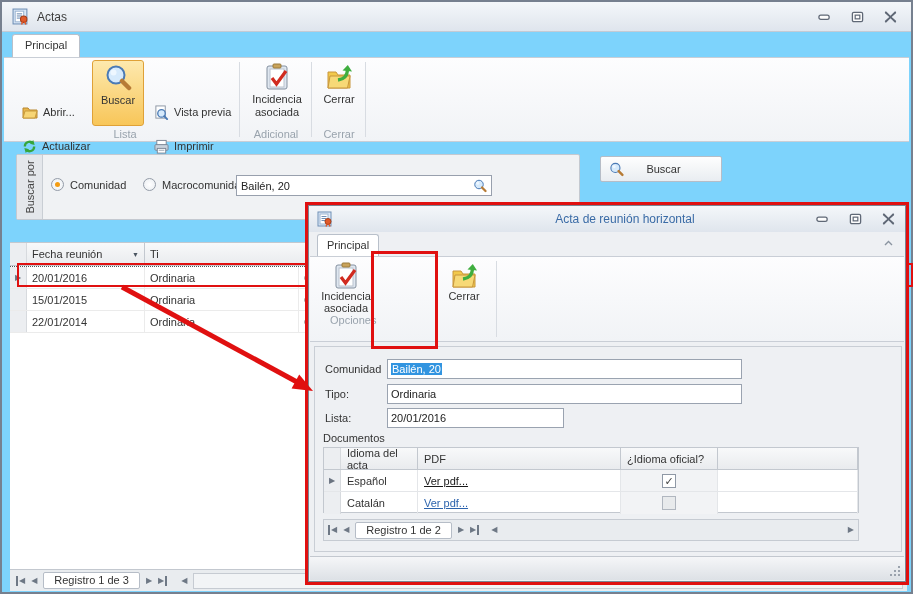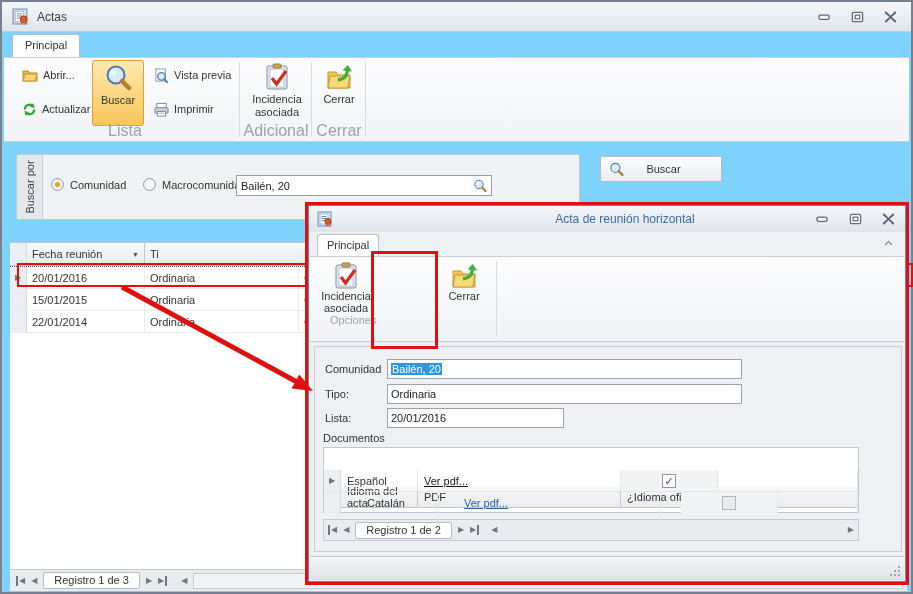--- a/index.html
+++ b/index.html
@@ -11,23 +11,23 @@
   .titlebar .t-icon{margin-left:10px;width:17px;height:17px;}
   .titlebar .t-text{margin-left:8px;font-size:12px;color:#3c3c3c;}
   .win-controls{position:absolute;right:14px;top:9px;display:flex;gap:20px;align-items:center;}
   .win-controls .wc{width:13px;height:12px;cursor:default;}
   
   .tabrow{position:absolute;left:0;top:30px;right:0;height:25px;}
   .tab{position:absolute;left:10px;top:2px;width:68px;height:23px;background:#fff;border:1px solid #b9c0ca;border-bottom:none;border-radius:3px 3px 0 0;text-align:center;line-height:21px;color:#333;}
   
   .ribbon{position:absolute;left:2px;top:55px;right:2px;height:85px;background:linear-gradient(#fdfdfe,#f1f3f6);border-top:1px solid #c9ced6;border-bottom:1px solid #c9ced6;}
   .rib-group{position:absolute;top:0;bottom:0;}
-  .rib-label{position:absolute;left:0;right:0;bottom:1px;text-align:center;color:#99a3ad;font-size:16px;}
+  .rib-label{position:absolute;left:0;right:0;bottom:1px;text-align:center;color:#99a3ad;font-size:11px;}
   .rib-sep{position:absolute;top:4px;bottom:4px;width:1px;background:#d8dce2;}
-  .small-btn{display:flex;align-items:center;gap:5px;padding:2px 4px;height:22px;color:#333;cursor:default;}
+  .small-btn{display:flex;align-items:center;gap:5px;padding:2px 4px;height:22px;color:#333;cursor:default;margin-top:37px;}
   .big-btn{position:absolute;top:2px;width:52px;height:66px;display:flex;flex-direction:column;align-items:center;text-align:center;cursor:default;}
   .big-btn .bb-icon{margin-top:3px;width:28px;height:28px;position:relative;}
   .big-btn .bb-text{margin-top:2px;line-height:13px;color:#333;}
   .big-btn.hl{background:linear-gradient(#fde9ae,#f8c659);border:1px solid #dfa137;border-radius:3px;}
   
   .search-panel{position:absolute;left:14px;top:152px;width:564px;height:66px;background:#f0f2f4;border:1px solid #c4c9d0;border-radius:2px;display:flex;}
   .vstrip{width:26px;background:#e4e7eb;border-right:1px solid #c9ced4;display:flex;align-items:center;justify-content:center;}
   .vstrip span{transform:rotate(-90deg);white-space:nowrap;color:#444;}
   .sp-body{position:relative;flex:1;}
   .radio-item{position:absolute;display:flex;align-items:center;gap:6px;cursor:default;}
@@ -70,21 +70,21 @@
   .d-big{position:absolute;top:2px;width:56px;height:68px;display:flex;flex-direction:column;align-items:center;text-align:center;cursor:default;}
   .d-grouplabel{position:absolute;left:20px;bottom:15px;width:100px;text-align:left;color:#99a3ad;}
   .modify-annot{position:absolute;left:62px;top:45px;width:67px;height:98px;border:3px solid #e01010;z-index:4;pointer-events:none;}
   .pdf-badge{position:absolute;left:1px;bottom:-2px;background:#d22020;color:#fff;font-size:7px;font-weight:bold;padding:0 3px;line-height:9px;border-radius:1px;}
   
   .form-panel{position:absolute;left:5px;top:140px;width:588px;height:206px;border:1px solid #c9ced5;background:#eef0f3;}
   .f-label{position:absolute;left:10px;color:#333;}
   .f-field{position:absolute;left:72px;height:20px;background:#fff;border:1px solid #9aa3b0;display:flex;align-items:center;padding:0 3px;color:#222;}
   .sel-text{background:#3194e0;color:#fff;padding:0 1px;}
   .docs-grid{position:absolute;left:8px;top:100px;width:536px;height:66px;border:1px solid #c3c8cf;background:#fff;}
-  .dg-header{position:absolute;left:0;top:0;right:0;height:22px;background:linear-gradient(#f8f9fa,#e9ebee);border-bottom:1px solid #c3c8cf;display:flex;margin-top:38px;}
+  .dg-header{position:absolute;left:0;top:0;right:0;height:22px;background:linear-gradient(#f8f9fa,#e9ebee);border-bottom:1px solid #c3c8cf;display:flex;}
   .dg-row{position:absolute;left:0;right:0;height:22px;display:flex;border-bottom:1px solid #e4e6e9;}
   .dg-ind{width:17px;background:#eceef1;border-right:1px solid #d7dade;display:flex;align-items:center;justify-content:center;color:#6a7380;font-size:8px;}
   .dg-lang{width:77px;} .dg-pdf{width:203px;} .dg-off{width:97px;background:#f2f3f5;justify-content:center;} .dg-empty{flex:1;border-right:none;}
   .dg-cell{border-right:1px solid #e4e6e9;display:flex;align-items:center;padding:0 6px;}
   .dg-hcell{border-right:1px solid #c3c8cf;display:flex;align-items:center;padding:0 6px;color:#333;}
   .link{text-decoration:underline;cursor:pointer;}
   .link.dark{color:#1a1a1a;} .link.blue{color:#2d64ad;}
   .checkbox{width:14px;height:14px;border:1px solid #8f98a5;background:#fff;text-align:center;line-height:13px;font-size:11px;color:#444;cursor:default;}
   .checkbox.disabled{background:#e8eaec;border-color:#b0b6bf;}
   .checkbox.checked::after{content:"\2713";}
@@ -419,21 +419,21 @@
             <div class="dg-ind">▶</div>
             <div class="dg-cell dg-lang">Español</div>
             <div class="dg-cell dg-pdf">
                 <span class="link dark">Ver pdf...</span>
               </div>
             <div class="dg-cell dg-off">
                 <span class="checkbox checked"></span>
               </div>
             <div class="dg-cell dg-empty"></div>
           </div>
-          <div class="dg-row" style="top:44px;border-bottom:none;gap:20px;">
+          <div class="dg-row" style="top:44px;border-bottom:none;">
             <div class="dg-ind"></div>
             <div class="dg-cell dg-lang">Catalán</div>
             <div class="dg-cell dg-pdf">
                 <span class="link blue">Ver pdf...</span>
               </div>
             <div class="dg-cell dg-off">
                 <span class="checkbox disabled"></span>
               </div>
             <div class="dg-cell dg-empty"></div>
           </div>

